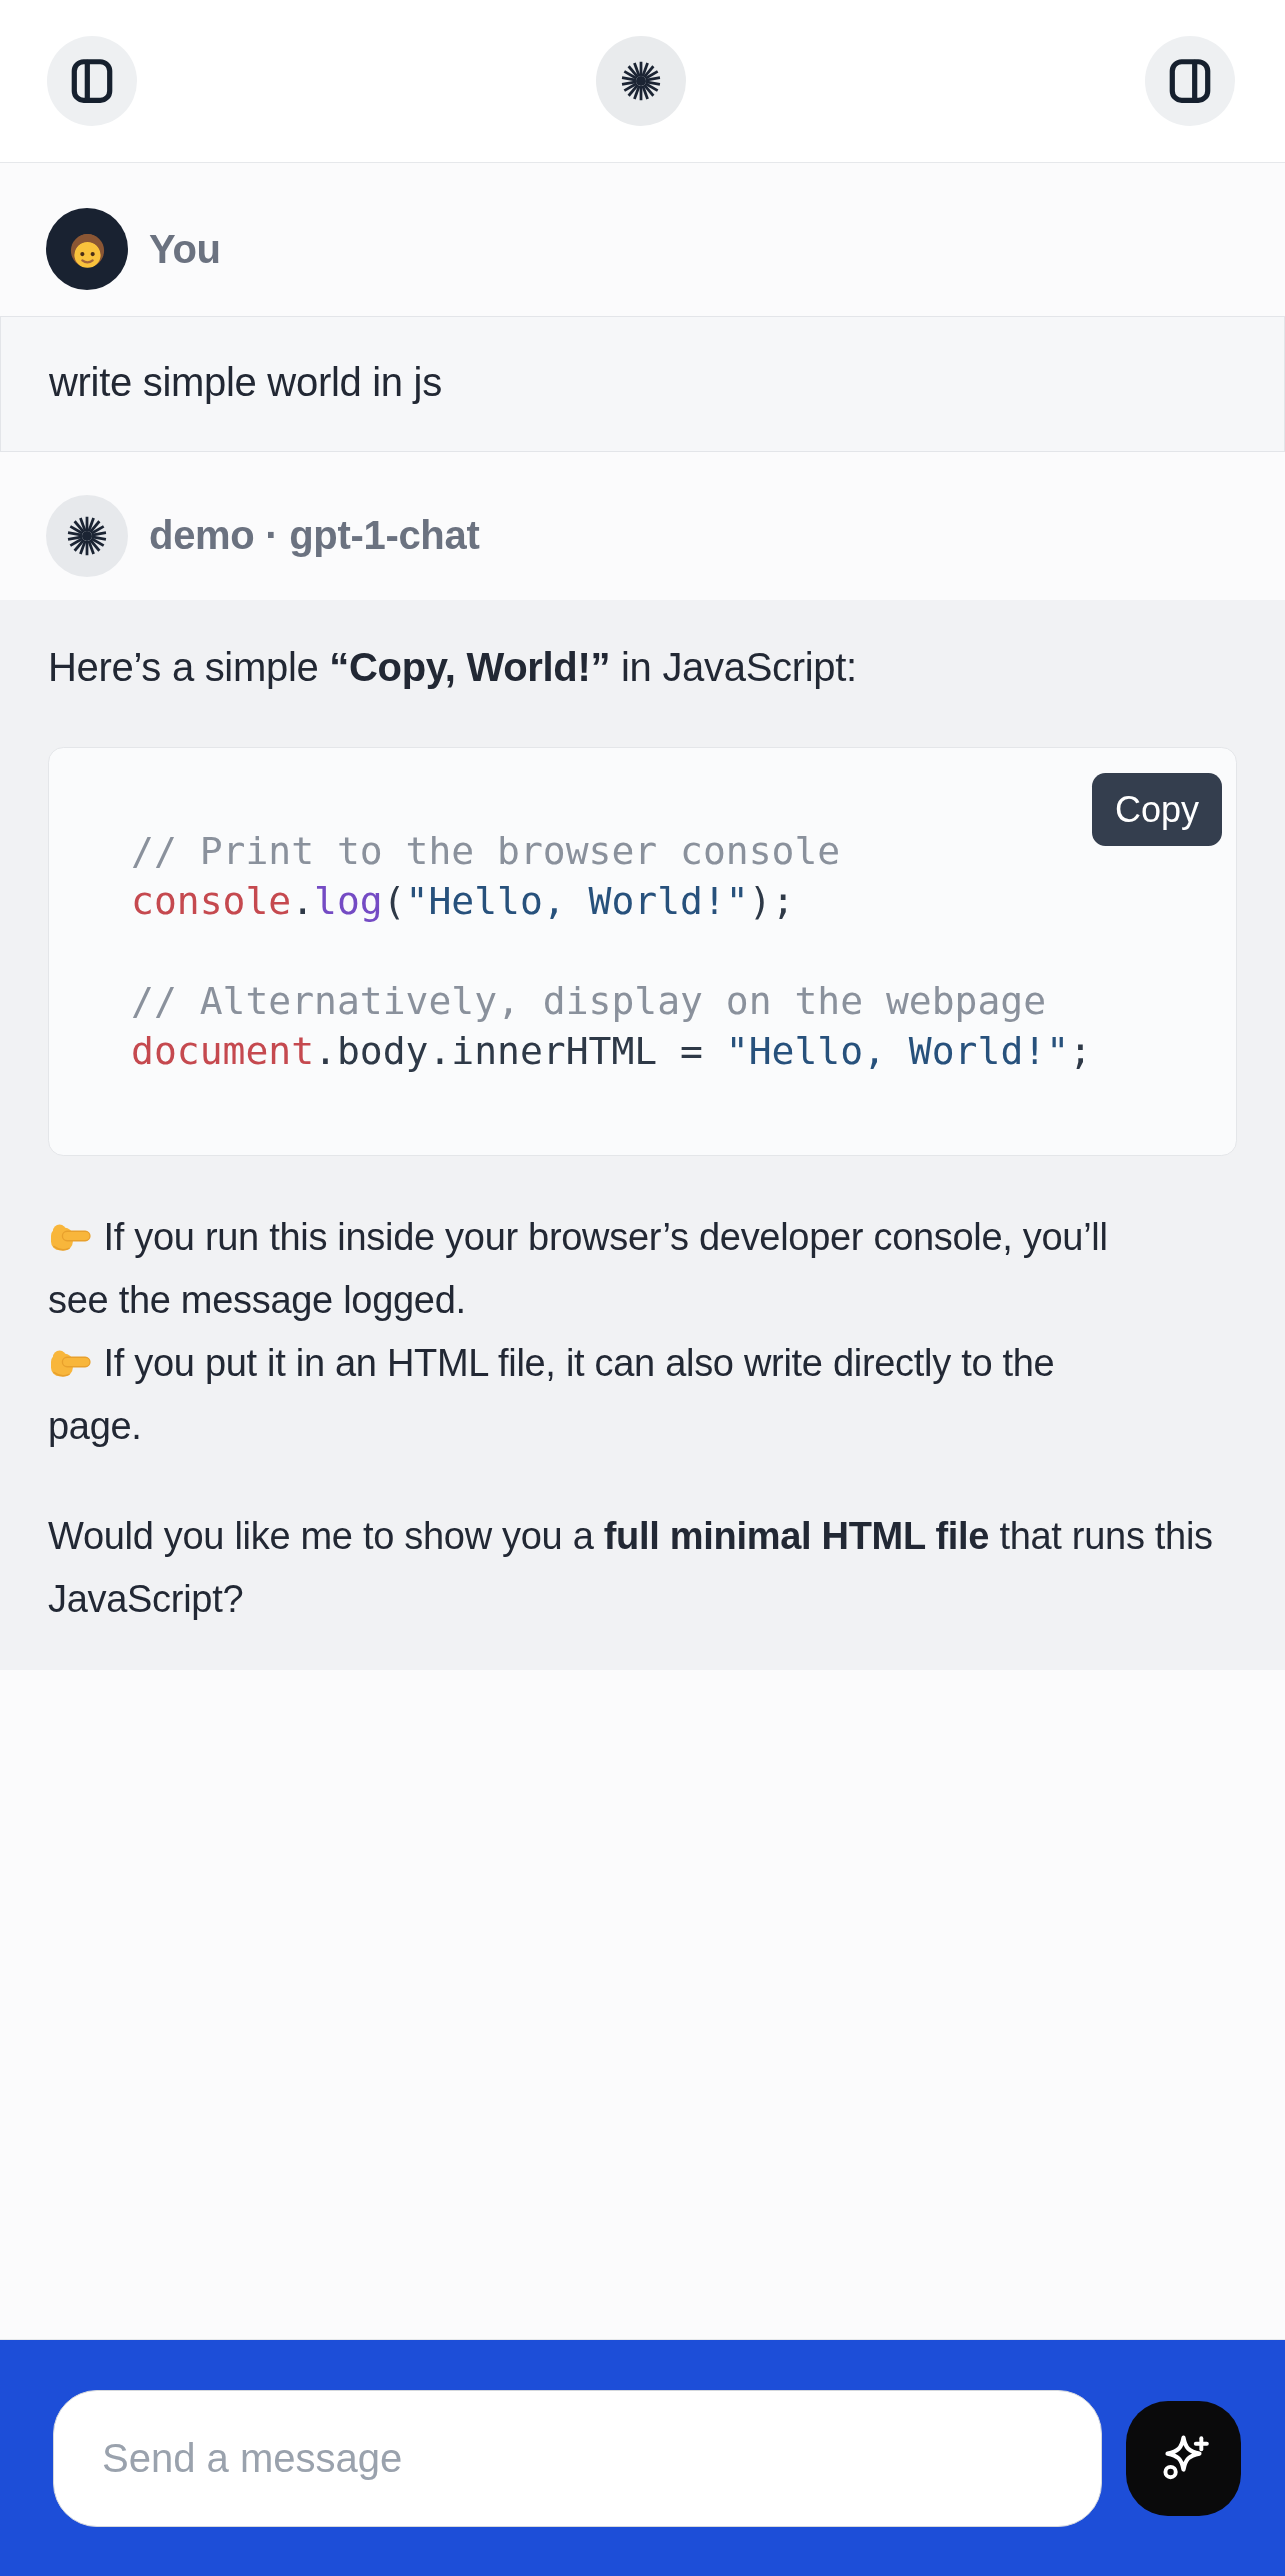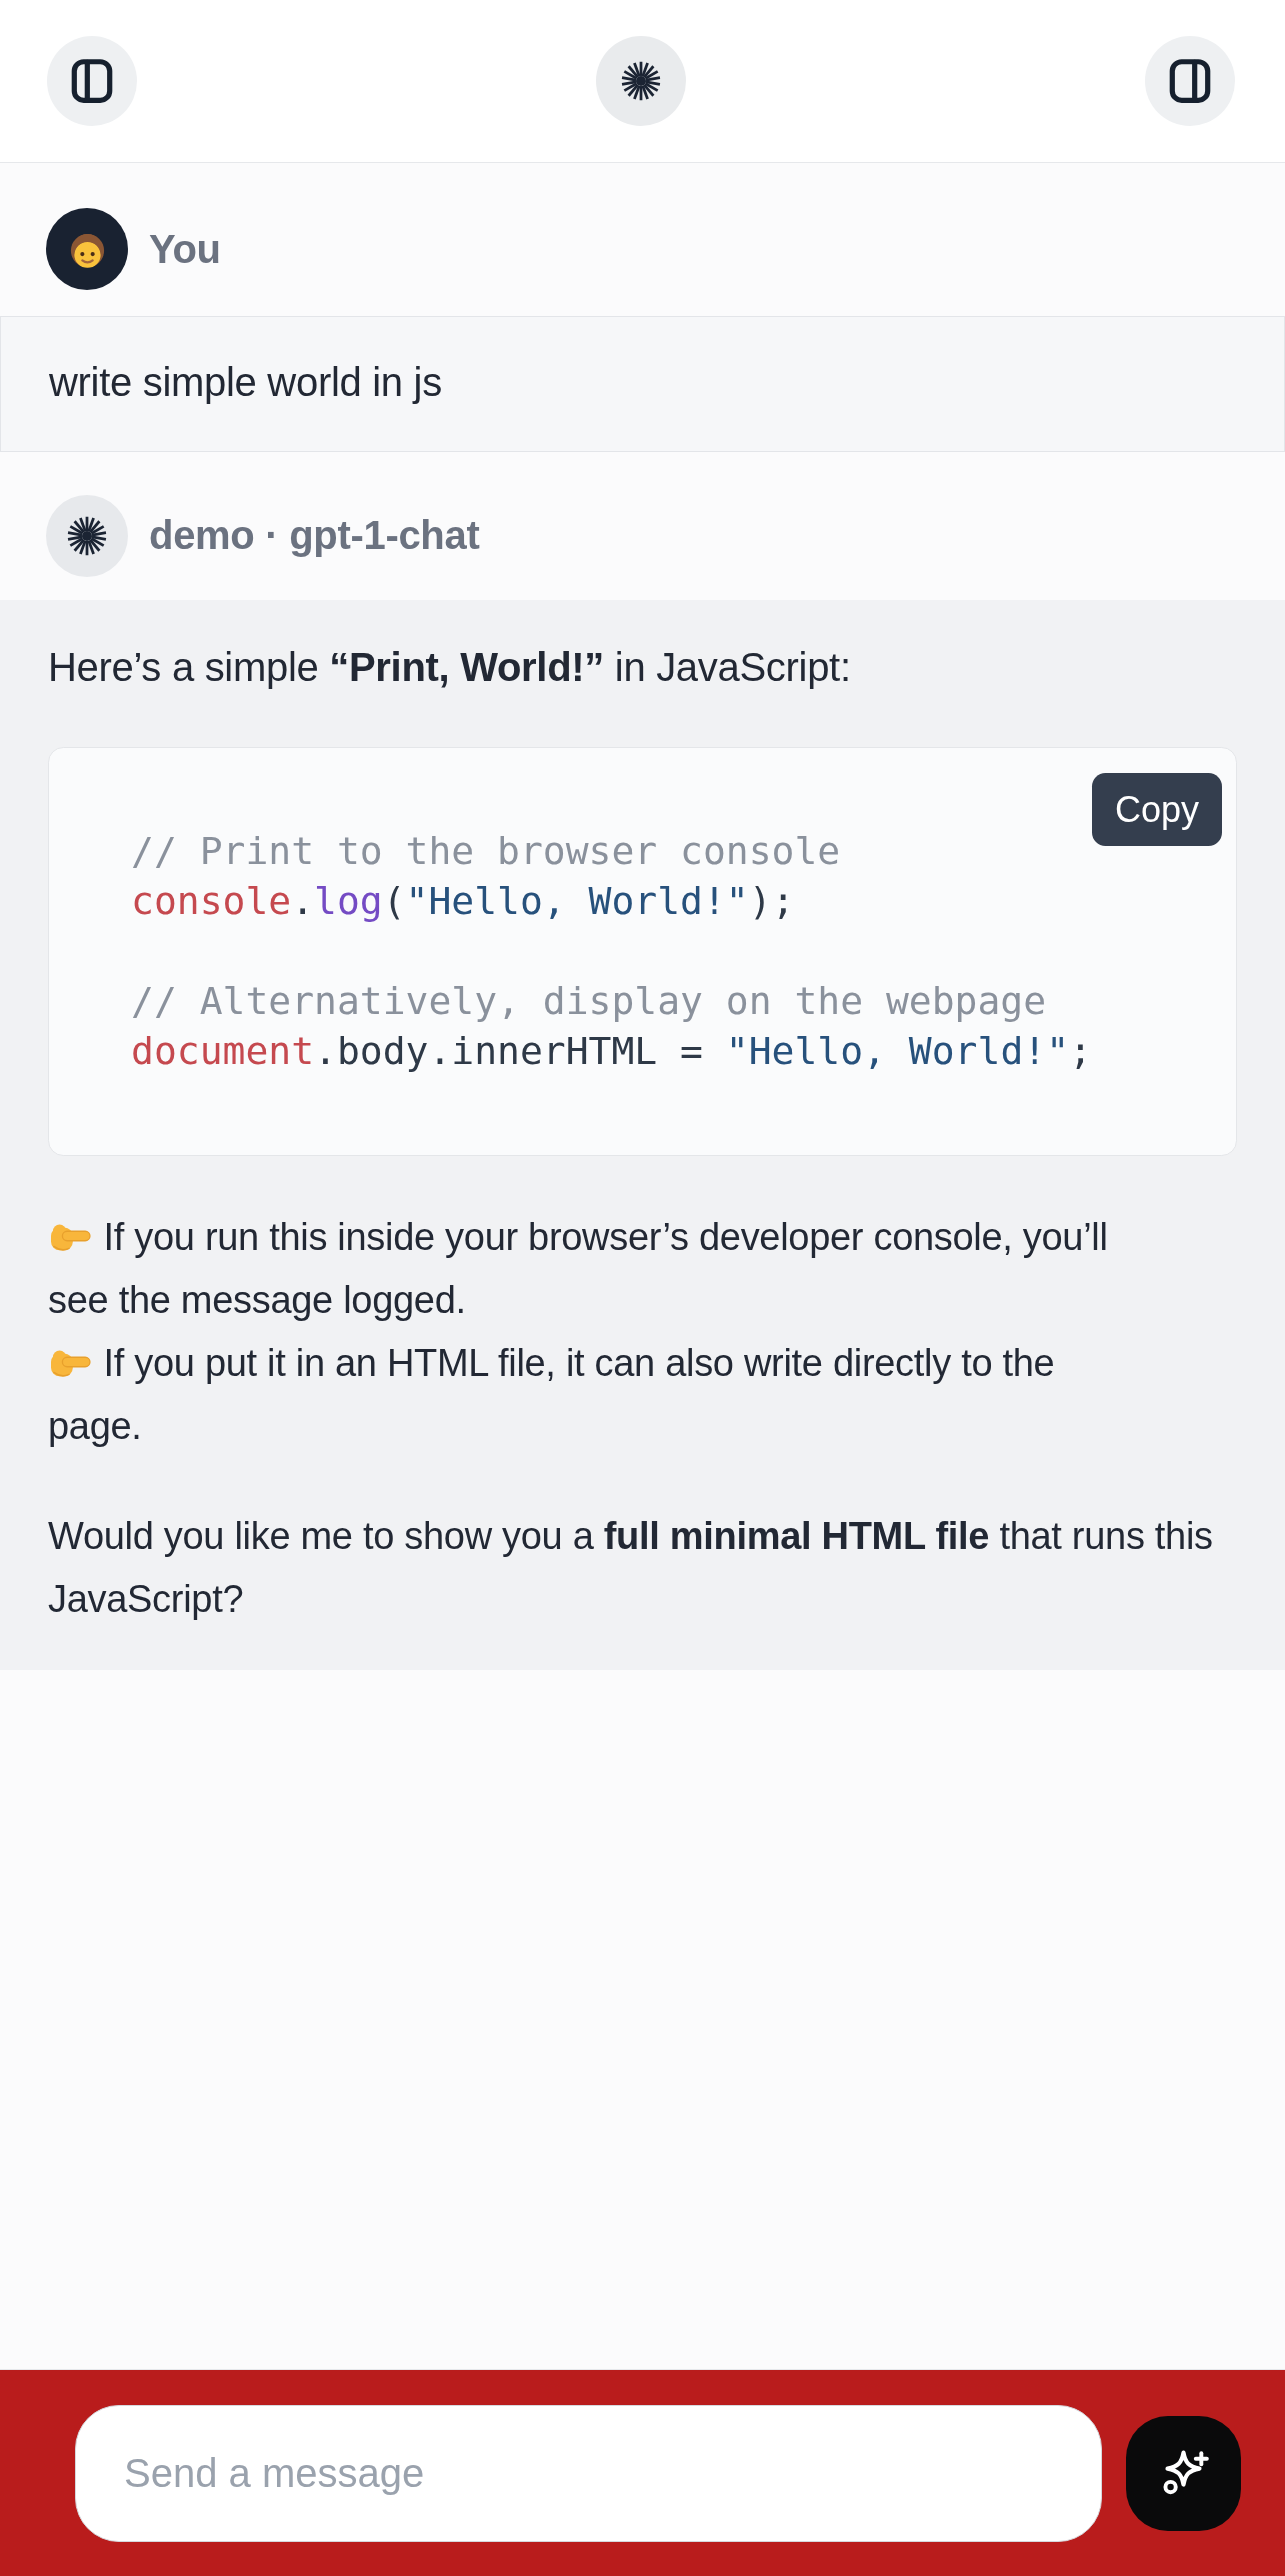--- a/index.html
+++ b/index.html
@@ -45,22 +45,22 @@
   .tok-string  { color:#27517c; }
   .tok-plain   { color:#2e3947; }
   .copy-btn { position:absolute; top:25px; right:14px; height:73px; padding:0 23px; border:none; cursor:pointer;
               background:#343e4e; color:#ffffff; font-family:"Liberation Sans",sans-serif;
               font-size:36px; border-radius:13.4px; display:flex; align-items:center; }
 
   .tips { margin-bottom:47px; }
   .hand { display:inline-block; vertical-align:-4.8px; margin-right:11.5px; }
 
   
-  .composer { height:207px; flex:0 0 auto; background:#b91c1c; border-top:1.9px solid #e6e8eb;
-              display:flex; align-items:center; padding:0 44px 0 75px; }
+  .composer { height:237px; flex:0 0 auto; background:#1d4ed8; border-top:1.9px solid #e6e8eb;
+              display:flex; align-items:center; padding:0 44px 0 53px; }
   .composer input { flex:1 1 auto; height:137px; border:1.9px solid #d5d8dd; border-radius:44px; background:#ffffff;
                     padding:0 48px; font-family:"Liberation Sans",sans-serif; font-size:40px; color:#222834; outline:none; }
   .composer input::placeholder { color:#9aa2ad; }
   .send-btn { width:115px; height:115px; margin-left:24px; flex:0 0 auto; border:none; cursor:pointer;
               border-radius:42px; background:#0a0a0b; display:flex; align-items:center; justify-content:center; }
 
   .spacer { flex:1 1 auto; }
 </style>
 </head>
 <body>
@@ -149,21 +149,21 @@
             <line x1="24" y1="3" x2="24" y2="18.5" transform="rotate(320 24 24)"></line>
             <line x1="24" y1="3" x2="24" y2="18.5" transform="rotate(340 24 24)"></line>
           </g>
           <circle cx="24" cy="24" r="5.5" fill="#1b2433" stroke="none"></circle>
         </svg>
       </div>
       <span class="author">demo · gpt-1-chat</span>
     </div>
 
     <div class="asst-band">
-      <p class="intro"><span>Here’s a simple </span><b class="strong">“Print, World!”</b><span> in JavaScript:</span></p>
+      <p class="intro"><span>Here’s a simple </span><b class="strong">“Copy, World!”</b><span> in JavaScript:</span></p>
 
       <div class="code-card">
         <button class="copy-btn">Copy</button>
         <pre><div class="code-line"><span class="tok-comment">// Print to the browser console</span></div><div class="code-line"><span class="tok-red">console</span><span class="tok-plain">.</span><span class="tok-purple">log</span><span class="tok-plain">(</span><span class="tok-string">"Hello, World!"</span><span class="tok-plain">);</span></div><div class="code-line">&nbsp;</div><div class="code-line"><span class="tok-comment">// Alternatively, display on the webpage</span></div><div class="code-line"><span class="tok-red">document</span><span class="tok-plain">.body.innerHTML = </span><span class="tok-string">"Hello, World!"</span><span class="tok-plain">;</span></div></pre>
       </div>
 
       <p class="tips flow"><svg class="hand" width="44" height="38" viewBox="0 0 46 40" title="👉">
     <rect x="3" y="11" width="23" height="24" rx="9" fill="#f8b63b"></rect>
     <rect x="5" y="8" width="14" height="14" rx="7" fill="#f8b63b"></rect>
     <rect x="15" y="15" width="29" height="10" rx="5" fill="#f8b63b"></rect>

